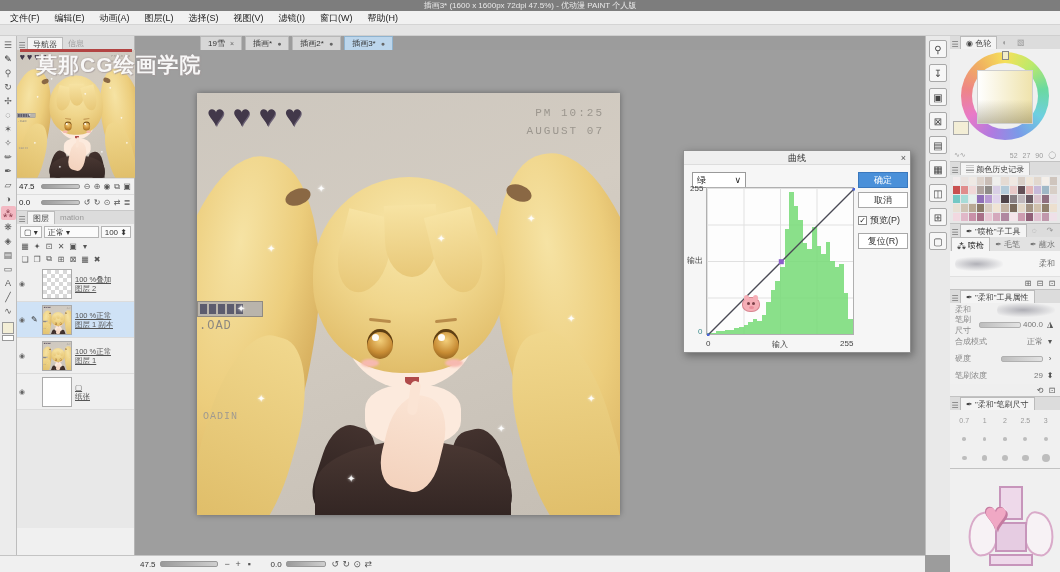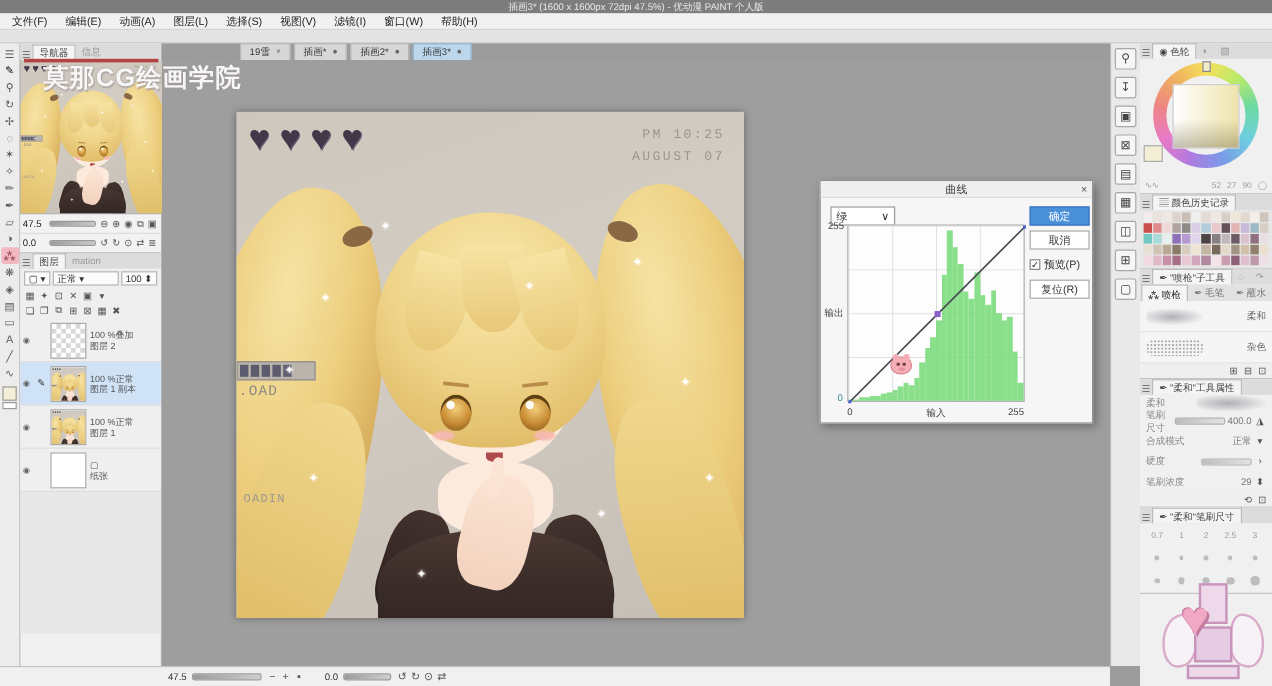--- a/index.html
+++ b/index.html
@@ -40,21 +40,21 @@
   #layerhdr { border-top:1px solid #c9c9c9; }
   .lrow { display:flex; align-items:center; gap:2px; padding:0 3px; font-size:8px; color:#555; background:#efefef; }
   .blendbox { border:1px solid #b5b5b5; background:#fbfbfb; font-size:8px; padding:0 3px; height:12px; line-height:11px; color:#333; }
   #layerlist { background:#e9e9e9; }
   .layer { display:flex; align-items:center; height:36px; border-bottom:1px solid #dcdcdc; padding:0 2px; gap:3px; background:#efefef; }
   .layer.sel { background:#cfe2f6; }
   .eye { width:9px; font-size:7px; color:#666; }
   .lpencil { width:8px; font-size:8px; color:#333; }
   .lthumb { width:30px; height:30px; border:1px solid #aaa; background:#fff; overflow:hidden; position:relative; flex:none; }
   .lthumb.checker { background: repeating-conic-gradient(#d8d8d8 0 25%, #ffffff 0 50%) 0 0 / 8px 8px; }
-  .linfo { font-size:7.5px; color:#555; line-height:9px; overflow:hidden; white-space:nowrap; }
+  .linfo { font-size:7.5px; color:#555; line-height:9px; overflow:hidden; white-space:nowrap;text-decoration:underline; }
   #leftpanel .fill { background:#e8e8e8; height:118px; }
 
   
   #canvasarea { top:50px; left:135px; width:790px; height:505px; background:#9e9e9e; }
   #doctabs { top:36px; left:200px; height:14px; display:flex; gap:3px; }
   .dtab { display:flex; align-items:center; gap:5px; padding:0 7px; height:14px; font-size:8px; color:#333;
           background:#d7d7d7; border:1px solid #b8b8b8; border-bottom:none; }
   .dtab.on { background:#bcd6ec; border-color:#8fb3cf; }
   .dmark { font-size:7px; color:#666; }
 
@@ -765,24 +765,20 @@
     <div class="grptabs" id="grptabs">
         <span class="grptab on">⁂ 喷枪</span>
         <span class="grptab">✒ 毛笔</span>
         <span class="grptab">✒ 蘸水</span>
       </div>
     <div id="subtool-list">
         <div class="subrow">
           <span class="stroke"></span>
           <span class="sublab">柔和</span>
         </div>
-        <div class="subrow">
-          <span class="stroke noise"></span>
-          <span class="sublab">杂色</span>
-        </div>
       </div>
     <div class="lrow" style="justify-content:flex-end;height:12px" id="subfoot">
         <span class="navico">⊞</span>
         <span class="navico">⊟</span>
         <span class="navico">⊡</span>
       </div>
   </div>
 
   <div class="section">
     <div class="rptabs">

